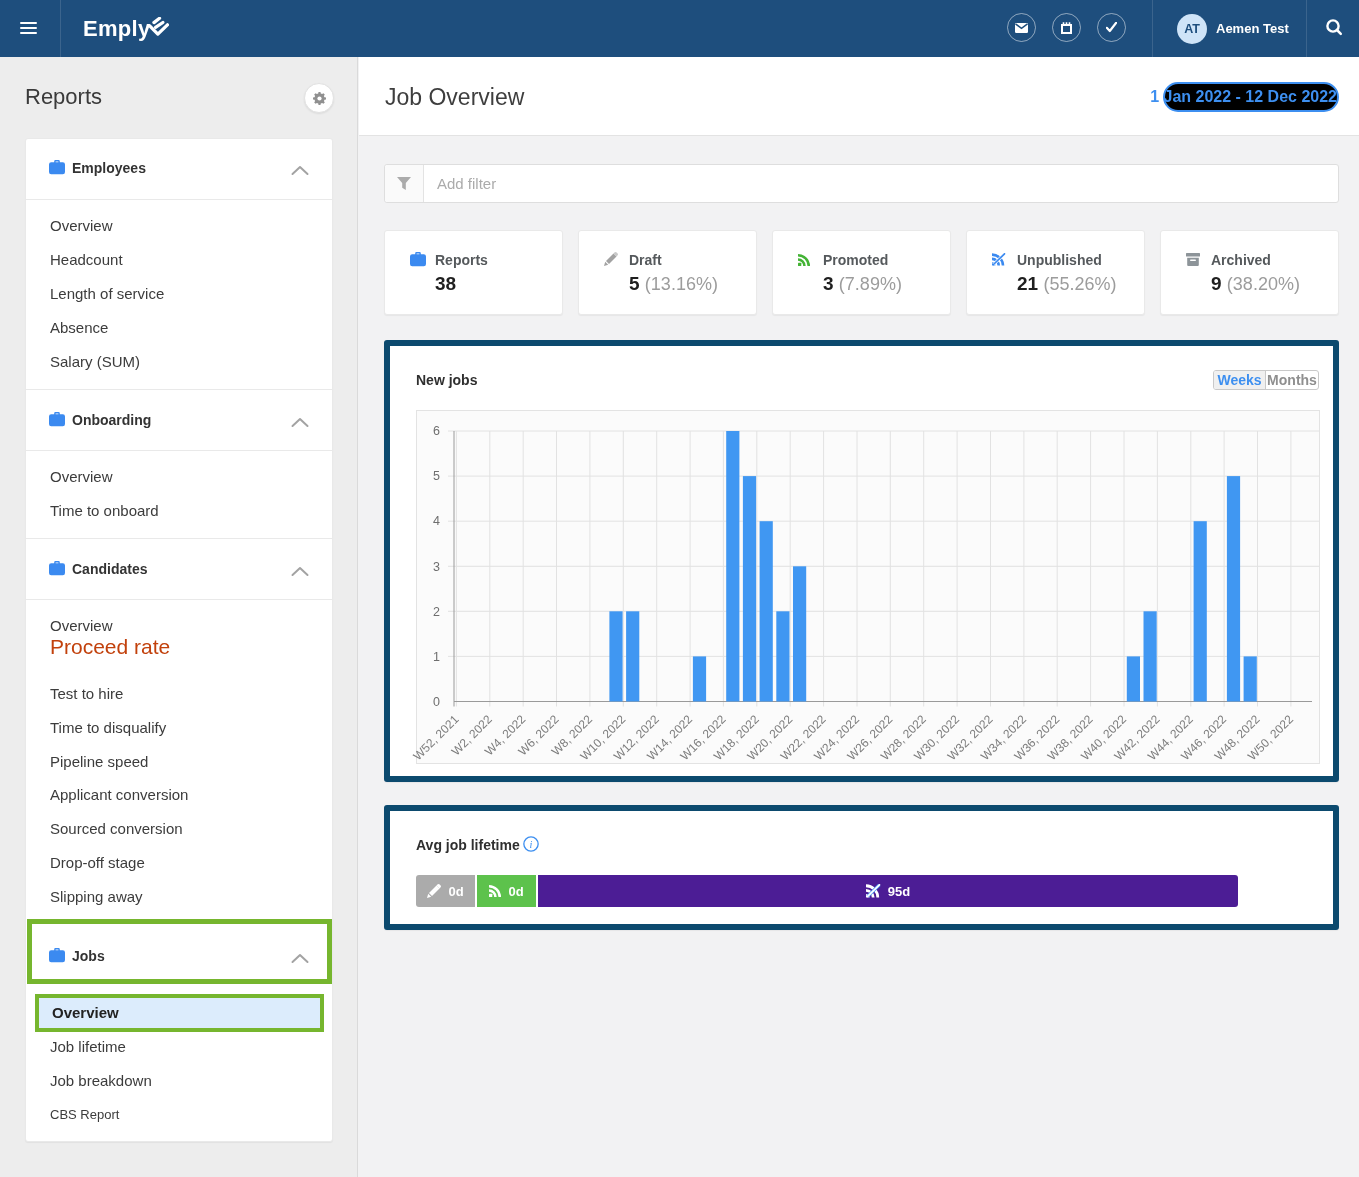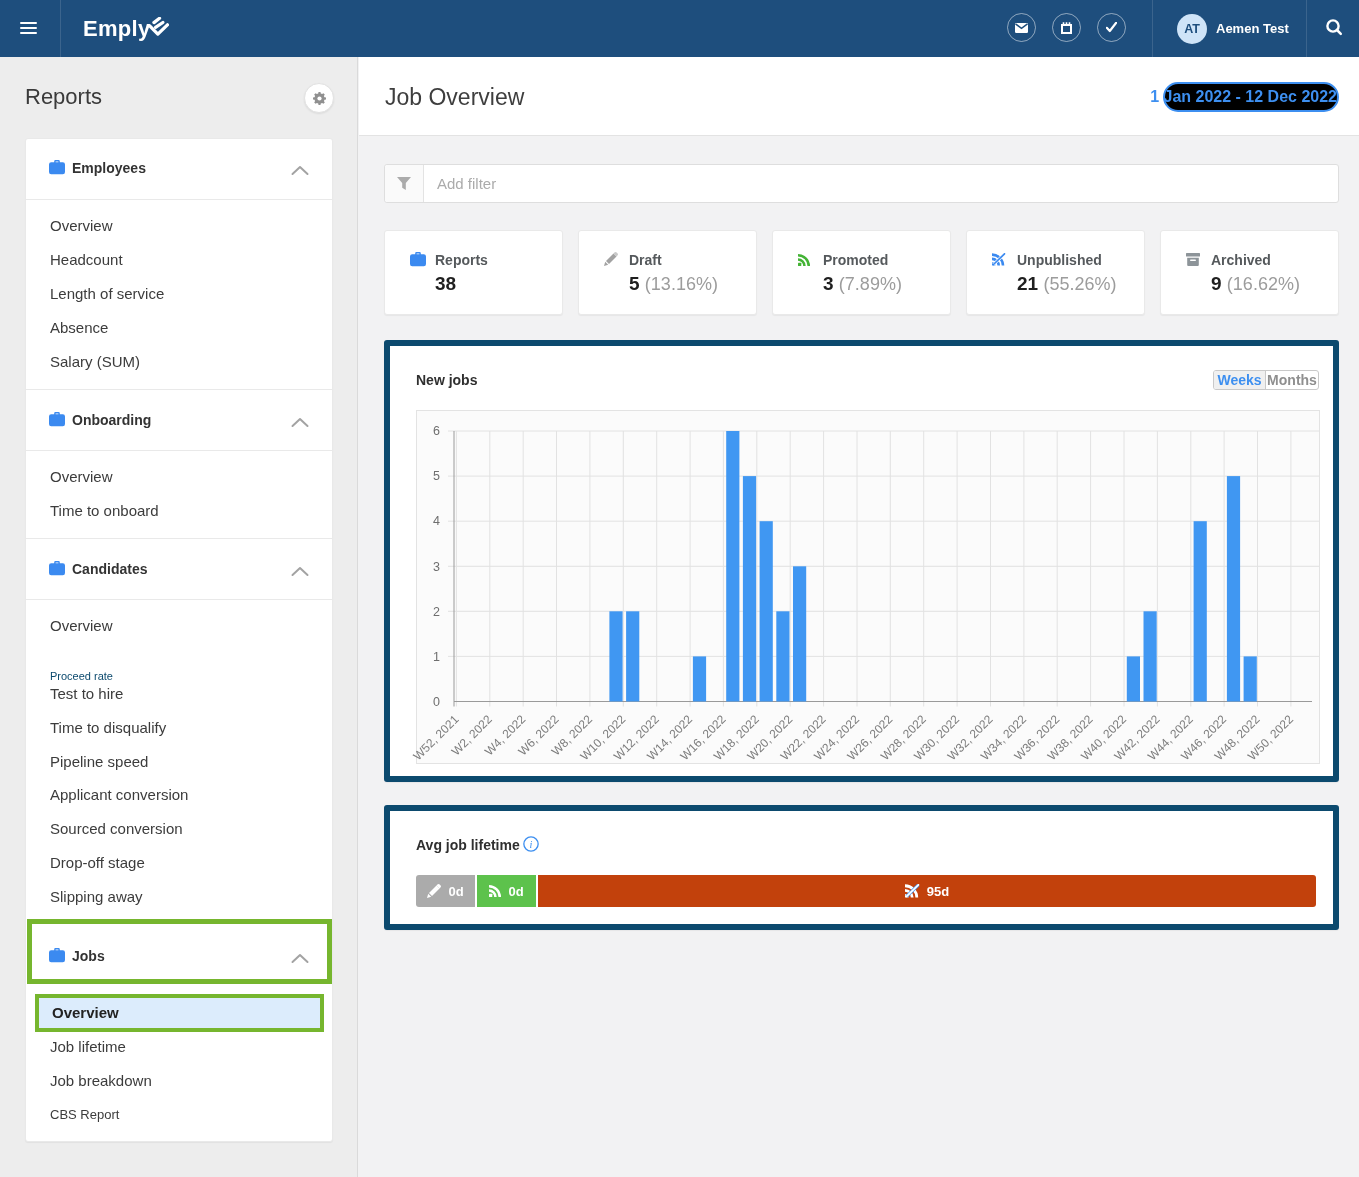--- a/index.html
+++ b/index.html
@@ -112,21 +112,21 @@
 <div class="abs" style="left:49px;top:561.1px;width:0;height:0"></div>
 <div class="abs" style="left:49px;top:560.6px"><svg width="16" height="15" viewBox="0 0 16 15">
       <path fill="#3b8af0" d="M5.2,2.2 V1.2 a1.2,1.2 0 0 1 1.2,-1.2 h3.2 a1.2,1.2 0 0 1 1.2,1.2 V2.2 h3 a2.2,2.2 0 0 1 2.2,2.2 V12 a2.2,2.2 0 0 1 -2.2,2.2 H2.2 A2.2,2.2 0 0 1 0,12 V4.4 A2.2,2.2 0 0 1 2.2,2.2 Z M6.6,2.2 h2.8 V1.5 H6.6 Z"></path>
     </svg></div>
 <div class="abs" style="left:72px;top:559.6px;font-size:14px;font-weight:bold;color:#333;line-height:18px">Candidates</div>
 <div class="abs" style="left:291px;top:562.6px"><svg width="18" height="11" viewBox="0 0 18 11">
       <path d="M1.5,9 L9,2 L16.5,9" stroke="#a3a3a3" stroke-width="2" fill="none" stroke-linejoin="round" stroke-linecap="round"></path>
     </svg></div>
 <div class="abs" style="left:25px;top:599.1px;width:308px;height:1px;background:#e9e9e9"></div>
 <div class="abs" style="left:50px;top:616.9px;font-size:15px;color:#3c3c3c;font-weight:normal;line-height:18px">Overview</div>
-<div class="abs" style="left:50px;top:667px;font-size:11px;color:#0c4a6e;font-weight:normal;line-height:18px">Proceed rate</div>
+<div class="abs" style="left:50px;top:638px;font-size:21px;color:#c2410c;font-weight:normal;line-height:18px">Proceed rate</div>
 <div class="abs" style="left:50px;top:684.6999999999999px;font-size:15px;color:#3c3c3c;font-weight:normal;line-height:18px">Test to hire</div>
 <div class="abs" style="left:50px;top:718.5999999999999px;font-size:15px;color:#3c3c3c;font-weight:normal;line-height:18px">Time to disqualify</div>
 <div class="abs" style="left:50px;top:752.5px;font-size:15px;color:#3c3c3c;font-weight:normal;line-height:18px">Pipeline speed</div>
 <div class="abs" style="left:50px;top:786.4px;font-size:15px;color:#3c3c3c;font-weight:normal;line-height:18px">Applicant conversion</div>
 <div class="abs" style="left:50px;top:820.3px;font-size:15px;color:#3c3c3c;font-weight:normal;line-height:18px">Sourced conversion</div>
 <div class="abs" style="left:50px;top:854.1999999999999px;font-size:15px;color:#3c3c3c;font-weight:normal;line-height:18px">Drop-off stage</div>
 <div class="abs" style="left:50px;top:888.0999999999999px;font-size:15px;color:#3c3c3c;font-weight:normal;line-height:18px">Slipping away</div>
 <div class="abs" style="left:26.5px;top:919px;width:305px;height:65px;background:#fff;border:5px solid #76b62e"></div>
 <div class="abs" style="left:49px;top:948.0px;width:0;height:0"></div>
 <div class="abs" style="left:49px;top:947.5px"><svg width="16" height="15" viewBox="0 0 16 15">
@@ -199,21 +199,21 @@
 <div class="stval">21 <span>(55.26%)</span></div>
   </div>
 <div class="abs stat" style="left:1160px">
 <div class="stico"><svg width="14" height="13" viewBox="0 0 14 13">
         <g fill="#8d9499">
           <rect x="0" y="0" width="14" height="3.6" rx="0.5"></rect>
           <path d="M1.2,4.8 h11.6 V12 a1,1 0 0 1 -1,1 H2.2 a1,1 0 0 1 -1,-1 Z M4.8,6.4 a0.8,0.8 0 0 0 0,1.6 h4.4 a0.8,0.8 0 0 0 0,-1.6 Z"></path>
         </g>
       </svg></div>
     <div class="stlab">Archived</div>
-<div class="stval">9 <span>(16.62%)</span></div>
+<div class="stval">9 <span>(38.20%)</span></div>
   </div>
 <div class="abs card" style="left:384px;top:340px;width:955px;height:442px">
 <div class="ctitle" style="left:26px;top:26px">New jobs</div>
 <div class="toggle">
       <div class="tg1">Weeks</div>
       <div class="tg2">Months</div>
     </div>
 <svg class="abs" style="left:0;top:0" width="955" height="442" viewBox="0 0 955 442">
       <rect x="26.5" y="64.5" width="903" height="353" fill="#fbfbfb" stroke="#e3e3e3"></rect>
       <line x1="58" y1="310.4" x2="929" y2="310.4" stroke="#e2e2e2" stroke-width="1"></line>
@@ -311,21 +311,21 @@
           <path d="M10.4,0.6 a1.6,1.6 0 0 1 2.3,0 l0.7,0.7 a1.6,1.6 0 0 1 0,2.3 l-0.9,0.9 L9.5,1.5 Z" fill="#ffffff"></path>
         </g>
       </svg>0d</div>
 <div class="seg" style="left:87px;width:59px;background:#5dc24c"><svg width="12" height="12" viewBox="0 0 12 12">
         <g fill="#ffffff">
           <rect x="0" y="8.7" width="3.3" height="3.3" rx="0.6"></rect>
           <path d="M0,4.3 a7.7,7.7 0 0 1 7.7,7.7 h-2.5 a5.2,5.2 0 0 0 -5.2,-5.2 Z"></path>
           <path d="M0,0 a12,12 0 0 1 12,12 h-2.5 a9.5,9.5 0 0 0 -9.5,-9.5 Z"></path>
         </g>
       </svg>0d</div>
-<div class="seg" style="left:148px;width:778px;background:#c2410c;border-radius:0 3px 3px 0"><svg width="15" height="14" viewBox="0 0 14 13">
+<div class="seg" style="left:148px;width:700px;background:#4c1d95;border-radius:0 3px 3px 0"><svg width="15" height="14" viewBox="0 0 14 13">
         <g fill="#fff">
           <rect x="0" y="9.2" width="3.4" height="3.4" rx="0.6"></rect>
           <path d="M0,4.6 a8,8 0 0 1 8,8 h-2.6 a5.4,5.4 0 0 0 -5.4,-5.4 Z"></path>
           <path d="M0,0.3 a12.3,12.3 0 0 1 12.3,12.3 h-2.6 a9.7,9.7 0 0 0 -9.7,-9.7 Z"></path>
         </g>
 <path d="M1.5,11.5 L12.5,0.8" stroke="#4095f2" stroke-width="3"></path>
         <path d="M1.5,11.5 L12.5,0.8" stroke="#fff" stroke-width="1.7" stroke-linecap="round"></path>
       </svg>95d</div>
 </div>
 </body></html>

